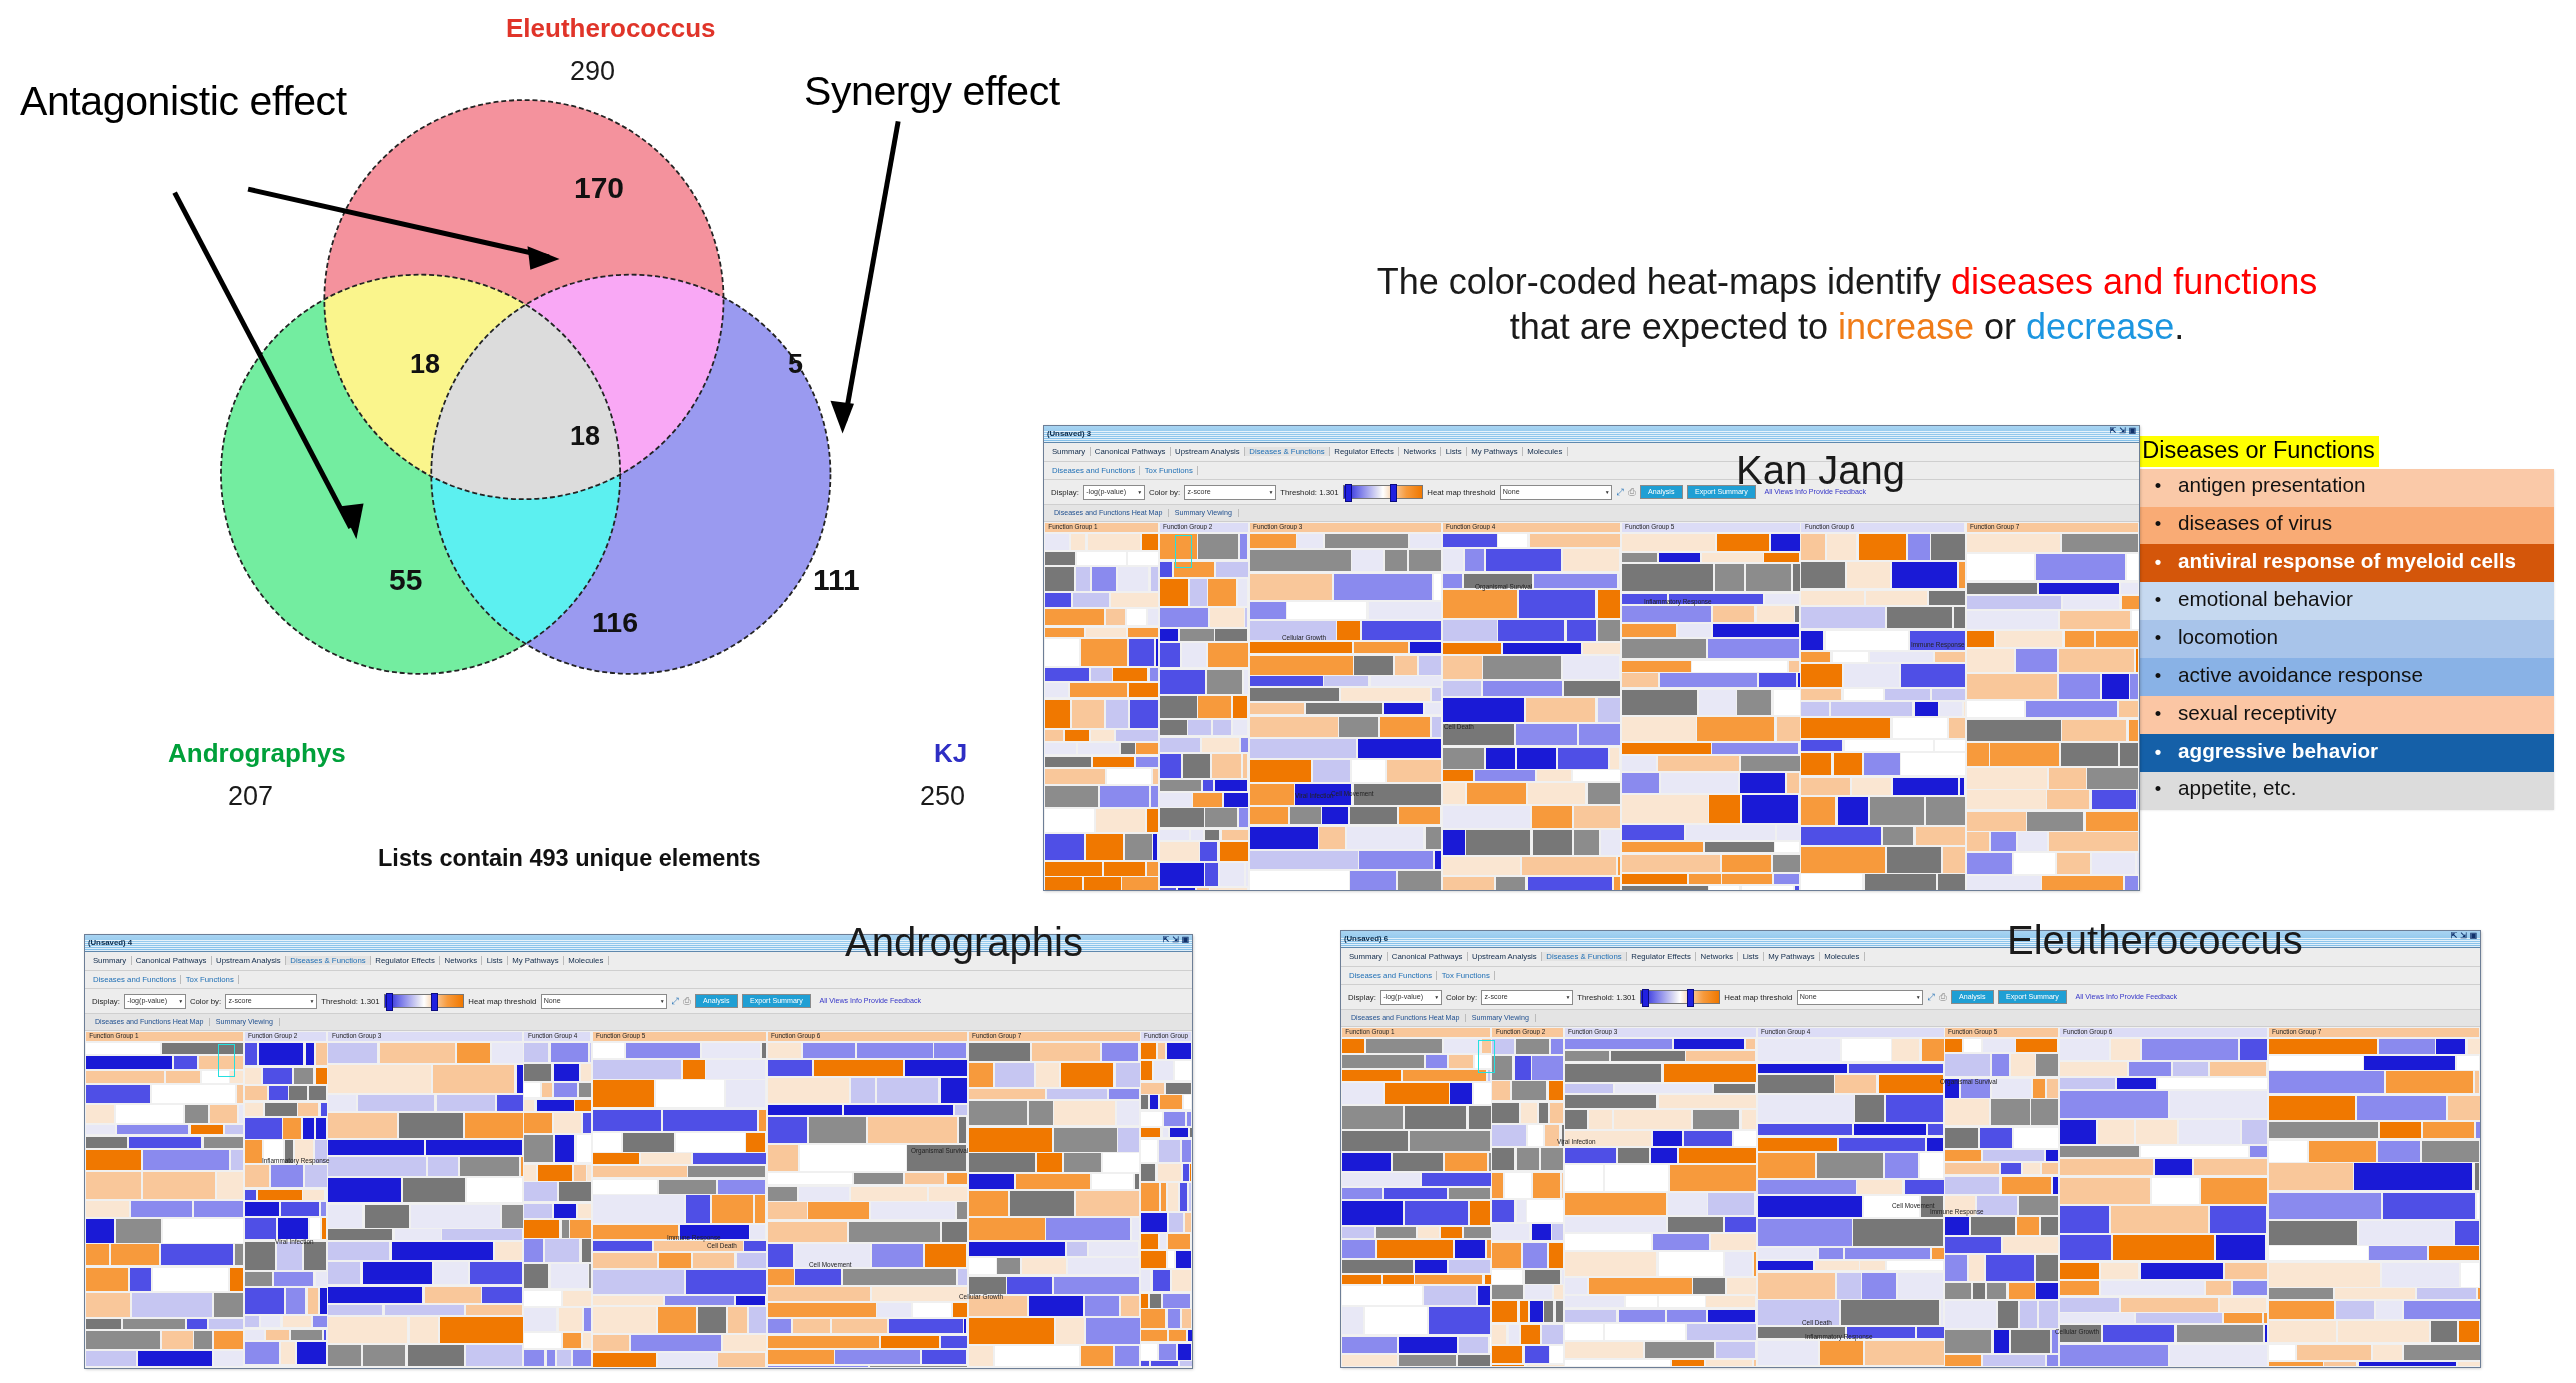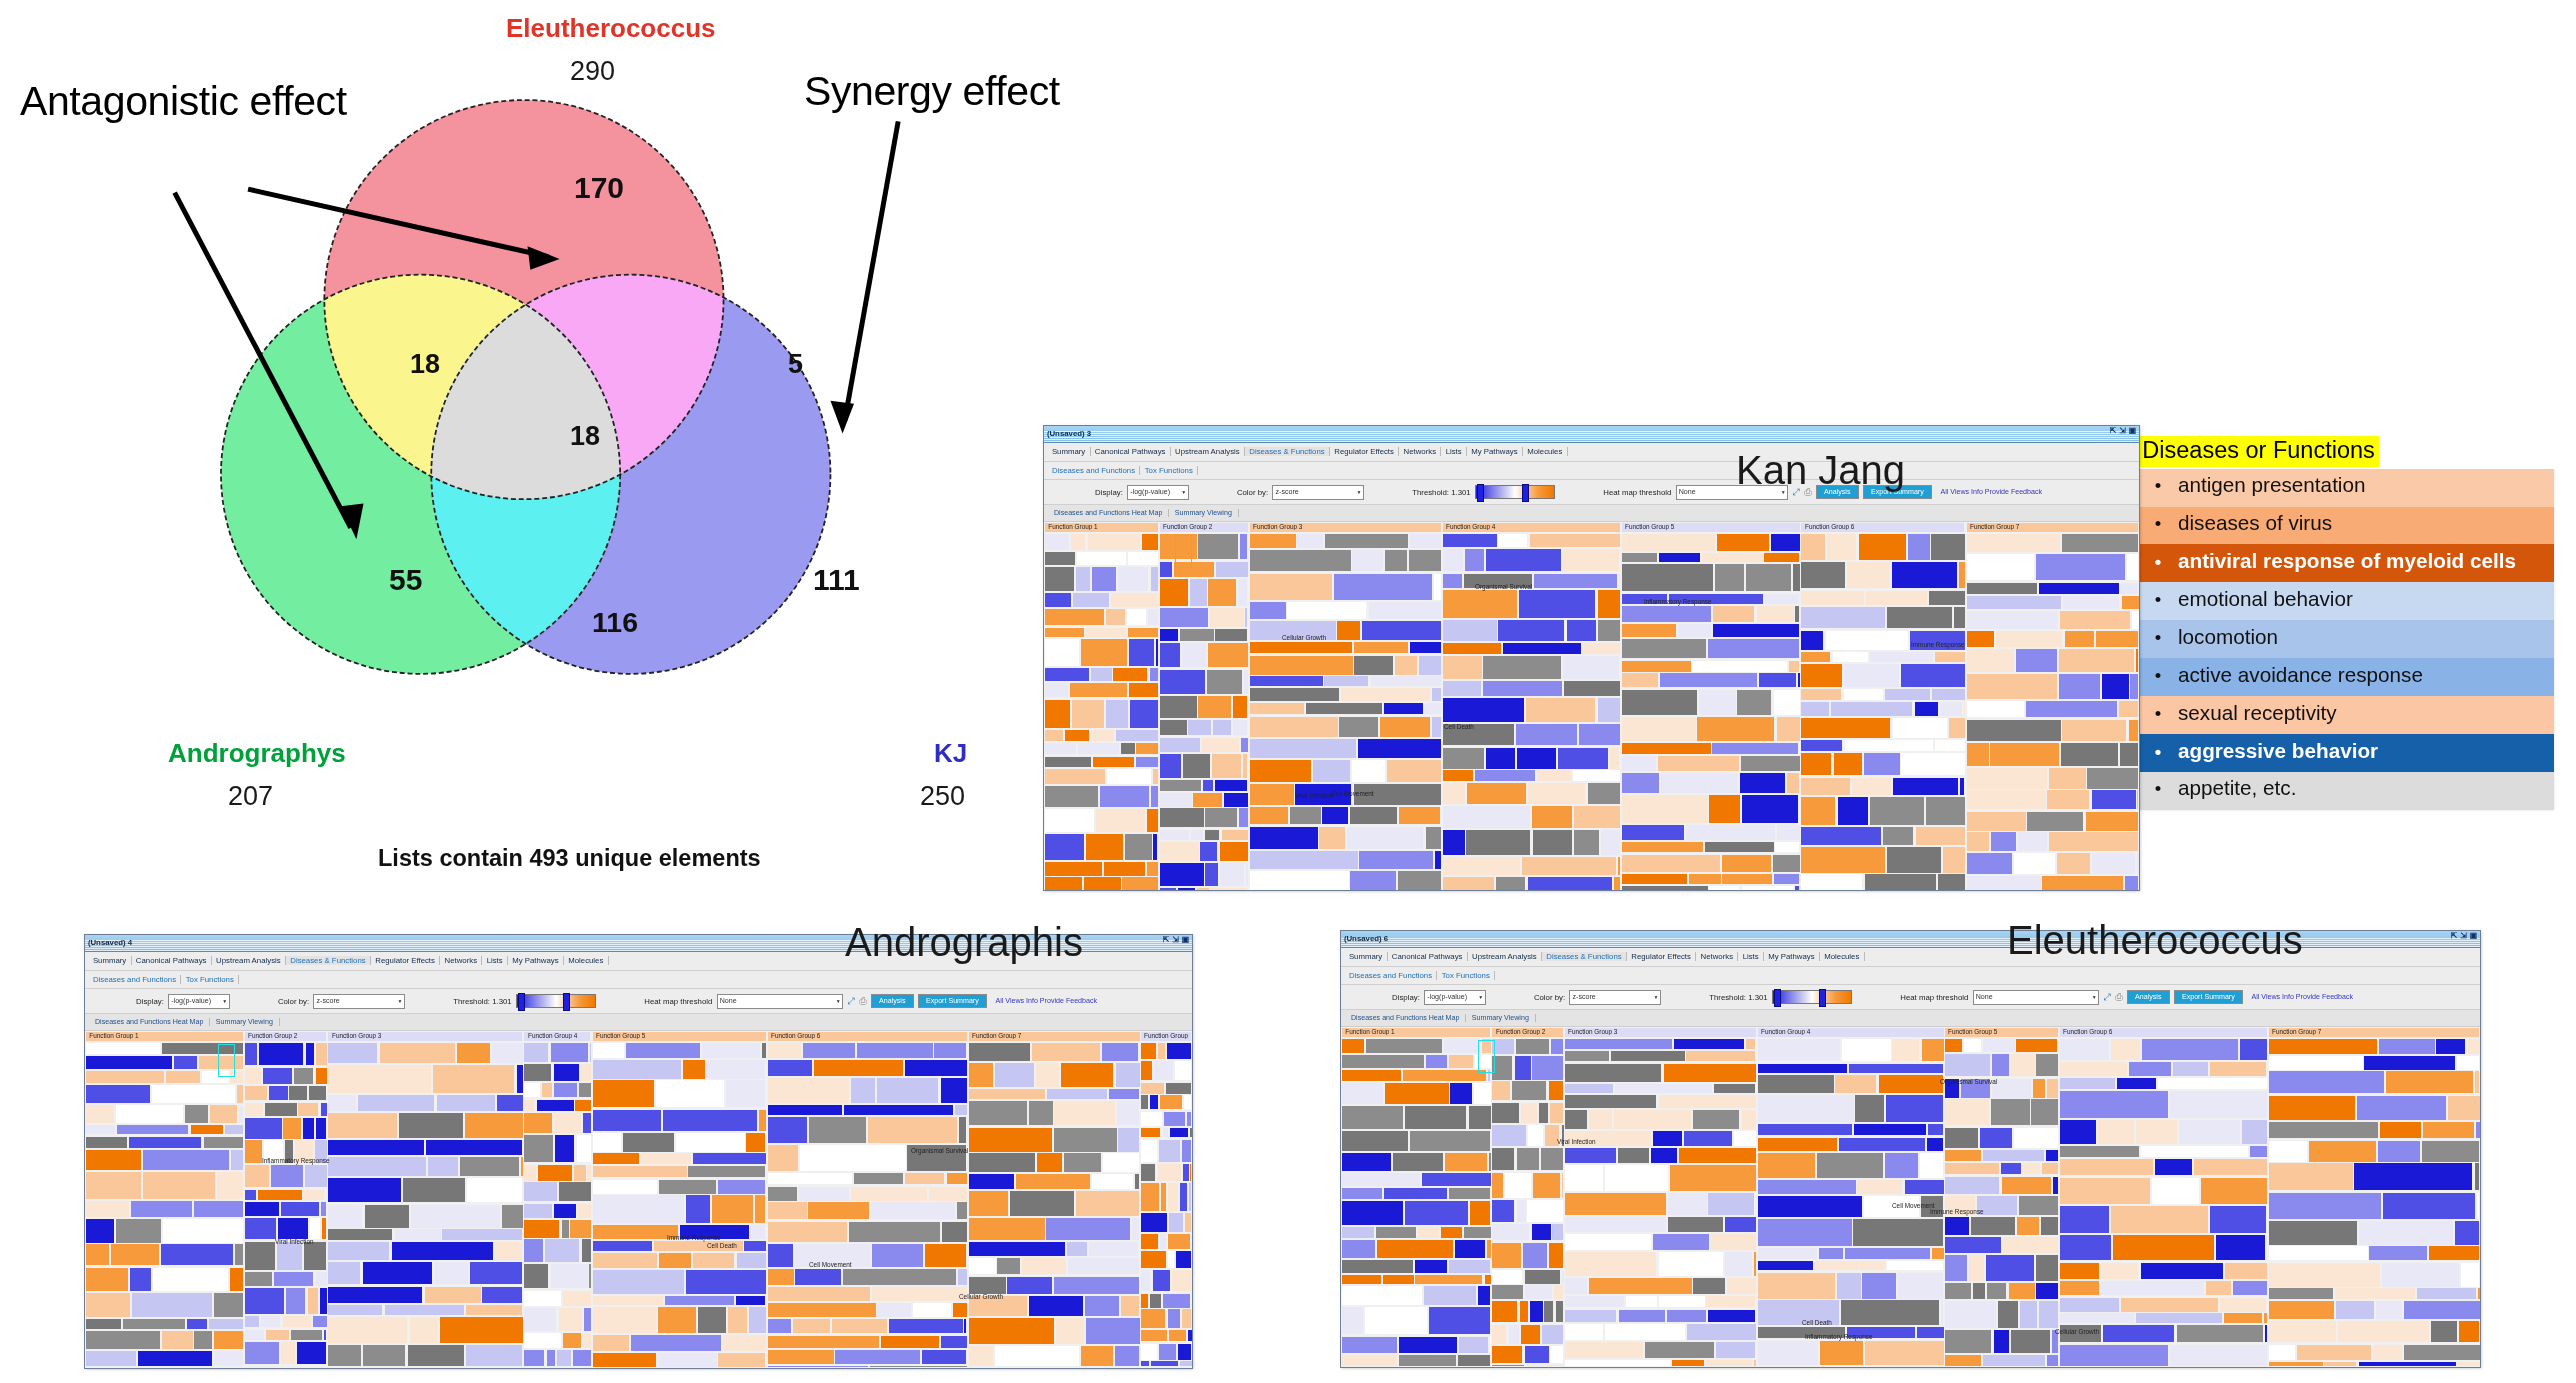--- a/index.html
+++ b/index.html
@@ -99,21 +99,21 @@
     height:17px;background:#ededed;border-bottom:0.7px solid #cfcfcf;
     display:flex;align-items:center;font-size:7.8px;color:#1f6fb5;padding-left:3.6px;
     white-space:nowrap;overflow:hidden;
   }
   .menu-row2 .mi{padding:0 4.3px;border-right:0.7px solid #bbb;filter:blur(0.3px);}
   .tool-row{
     height:24px;background:#ededed;border-bottom:0.7px solid #cfcfcf;
     display:flex;align-items:center;gap:4.3px;padding-left:7.1px;font-size:7.8px;color:#222;
     white-space:nowrap;overflow:hidden;
   }
-  .tool-row .lbl{filter:blur(0.4px);margin-left:44px;}
+  .tool-row .lbl{filter:blur(0.4px);}
   .combo{
     height:13px;min-width:56px;background:#fff;border:0.7px solid #8a8a8a;
     display:flex;align-items:center;justify-content:space-between;font-size:7.1px;
     padding:0 1.4px 0 2.1px;color:#333;filter:blur(0.2px);
   }
   .combo .arr{font-size:5px;color:#333;}
   .gradbar{
     width:78px;height:11.4px;position:relative;
     background:linear-gradient(90deg,#1a1ad6 0%,#6f6fe8 18%,#e8e8f4 45%,#ffffff 50%,#f7d9bb 60%,#f79a3c 80%,#f07800 100%);
     border:0.7px solid #777;
@@ -220,20 +220,23 @@
     <div class="region-num" id="num-ek">5</div>
     <div class="region-num" id="num-center">18</div>
     <div class="region-num" id="num-a-only">55</div>
     <div class="region-num" id="num-ak">116</div>
     <div class="region-num" id="num-k-only">111</div>
 
     <div id="venn-footer">Lists contain 493 unique elements</div>
   </div>
 
 
+  <div id="subline">
+    <span>The color-coded heat-maps identify </span><span class="w-red">diseases and functions</span><span> that are expected  to </span><span class="w-orange">increase</span><span> or </span><span class="w-blue">decrease</span><span>.</span>
+  </div>
 
   <div id="legend">
     <div id="legend-title">Diseases or Functions</div>
     <div id="legend-list">
         <div class="legend-row" style="background: rgb(250, 201, 168); color: rgb(17, 17, 17);">
           <div class="legend-bullet">•</div>
           <div class="legend-text">antigen presentation</div>
         </div>
         <div class="legend-row" style="background: rgb(249, 171, 117); color: rgb(17, 17, 17);">
           <div class="legend-bullet">•</div>

